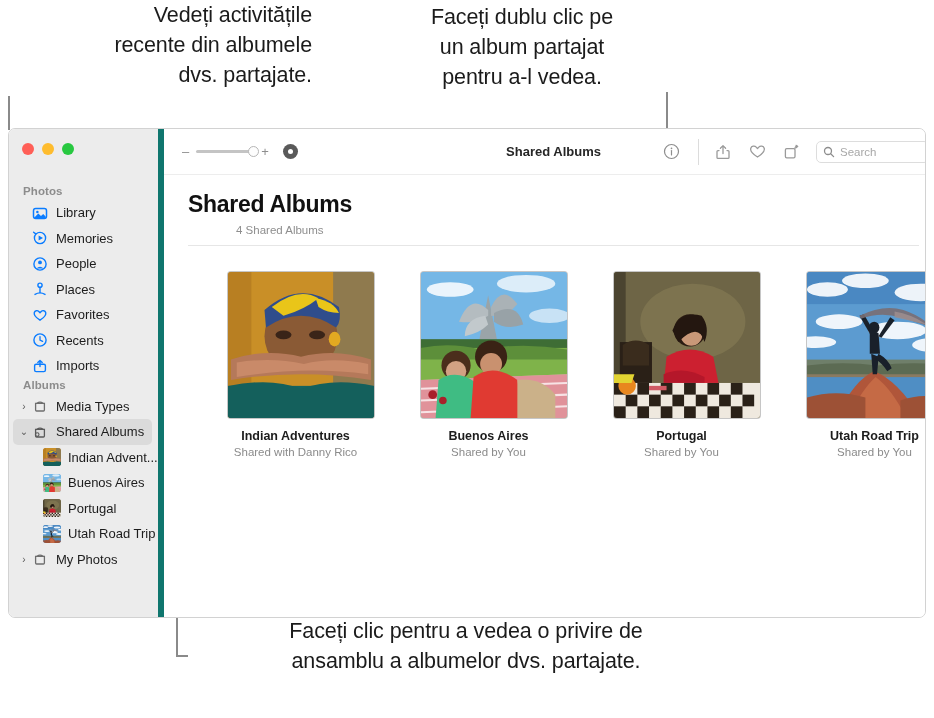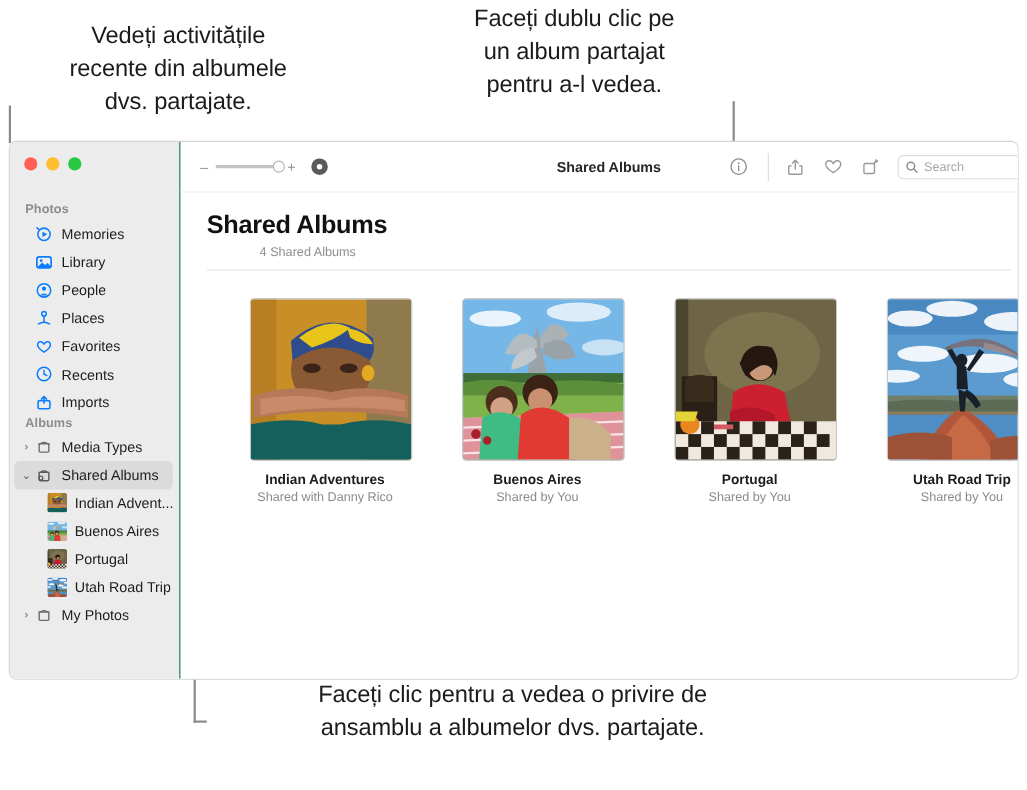--- a/index.html
+++ b/index.html
@@ -13,21 +13,21 @@
 
   
   .callout {
     position: absolute;
     color: #1b1b1b;
     font-size: 21.5px;
     line-height: 30px;
     letter-spacing: -0.1px;
     white-space: pre-line;
   }
-  #callout-left  { left: 12px; top: 17px;  width: 300px; text-align: center; }
+  #callout-left  { left: 12px; top: 0;  width: 300px; text-align: right; }
   #callout-right { left: 372px; top: 2px; width: 300px; text-align: center; }
   #callout-bottom{ left: 186px; top: 616px; width: 560px; text-align: center; }
 
   
   .leader { position: absolute; background: #8a8a8a; }
 
   
   #window {
     position: absolute;
     left: 8px; top: 128px;
@@ -36,21 +36,21 @@
     border: 1px solid #d2d2d2;
     border-radius: 7px;
     overflow: hidden;
     display: flex;
   }
 
   
   #sidebar {
     width: 155px;
     background: #ececec;
-    border-right: 1px solid #0f766e;
+    border-right: 6px solid #0f766e;
     padding-top: 8px;
     flex: 0 0 155px;
     position: relative;
   }
   .traffic { display: flex; gap: 8px; padding: 6px 0 0 13px; }
   .light { width: 12px; height: 12px; border-radius: 50%; }
   .light.red    { background: #ff5f57; }
   .light.yellow { background: #febc2e; }
   .light.green  { background: #28c840; }
 
@@ -344,37 +344,37 @@
         <span class="light red"></span>
         <span class="light yellow"></span>
         <span class="light green"></span>
       </div>
 
       <div class="sb-section" id="sec-photos">Photos</div>
 
       <div class="sb-row">
         <span class="ic">
           <svg width="16" height="16" viewBox="0 0 16 16">
+            <rect x="1.5" y="3.5" width="13" height="10" rx="2.2" fill="none" stroke="#0a7cff" stroke-width="1.5"></rect>
+            <circle cx="5.4" cy="7" r="1.25" fill="#0a7cff"></circle>
+            <path d="M2.4 12.6 L6.3 8.6 L9 11 L11.2 9 L13.6 11.6 L13.6 12.2 Q13.6 13 12.8 13 L3.2 13 Q2.4 13 2.4 12.2 Z" fill="#0a7cff"></path>
+          </svg>
+        </span>
+        <span class="lbl">Library</span>
+      </div>
+
+      <div class="sb-row">
+        <span class="ic">
+          <svg width="16" height="16" viewBox="0 0 16 16">
             <circle cx="8" cy="8" r="5.6" fill="none" stroke="#0a7cff" stroke-width="1.4"></circle>
             <path d="M6.6 5.6 L11 8 L6.6 10.4 Z" fill="#0a7cff"></path>
             <path d="M3.4 3.6 L1.6 2.2" stroke="#0a7cff" stroke-width="1.4" stroke-linecap="round"></path>
           </svg>
         </span>
         <span class="lbl">Memories</span>
-      </div>
-
-      <div class="sb-row">
-        <span class="ic">
-          <svg width="16" height="16" viewBox="0 0 16 16">
-            <rect x="1.5" y="3.5" width="13" height="10" rx="2.2" fill="none" stroke="#0a7cff" stroke-width="1.5"></rect>
-            <circle cx="5.4" cy="7" r="1.25" fill="#0a7cff"></circle>
-            <path d="M2.4 12.6 L6.3 8.6 L9 11 L11.2 9 L13.6 11.6 L13.6 12.2 Q13.6 13 12.8 13 L3.2 13 Q2.4 13 2.4 12.2 Z" fill="#0a7cff"></path>
-          </svg>
-        </span>
-        <span class="lbl">Library</span>
       </div>
 
       <div class="sb-row">
         <span class="ic">
           <svg width="16" height="16" viewBox="0 0 16 16">
             <circle cx="8" cy="8" r="6.1" fill="none" stroke="#0a7cff" stroke-width="1.4"></circle>
             <circle cx="8" cy="6.4" r="1.9" fill="#0a7cff"></circle>
             <path d="M4.3 12.6 Q8 9 11.7 12.6 Z" fill="#0a7cff"></path>
           </svg>
         </span>

